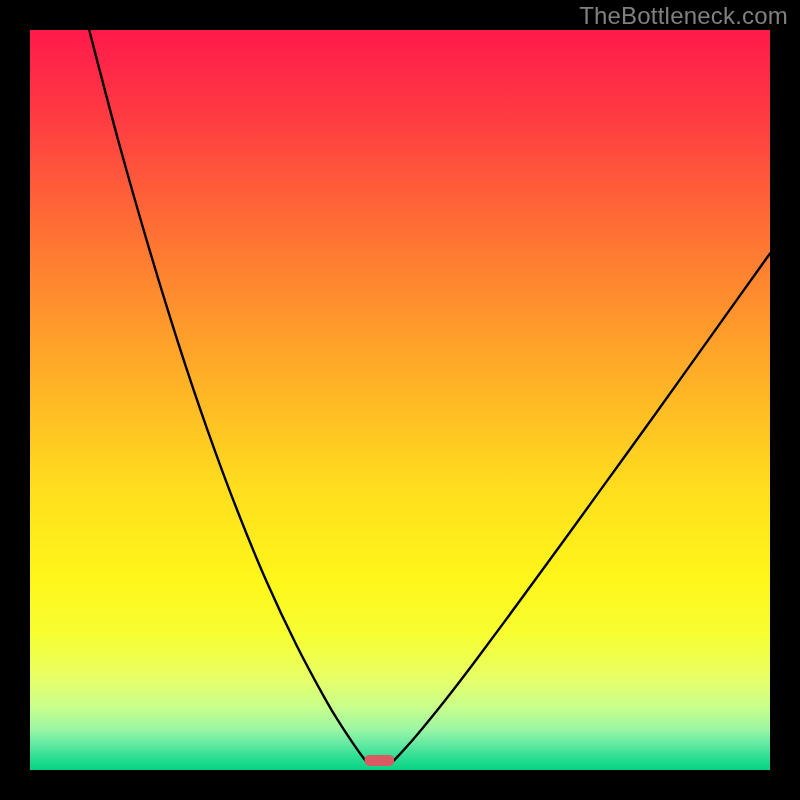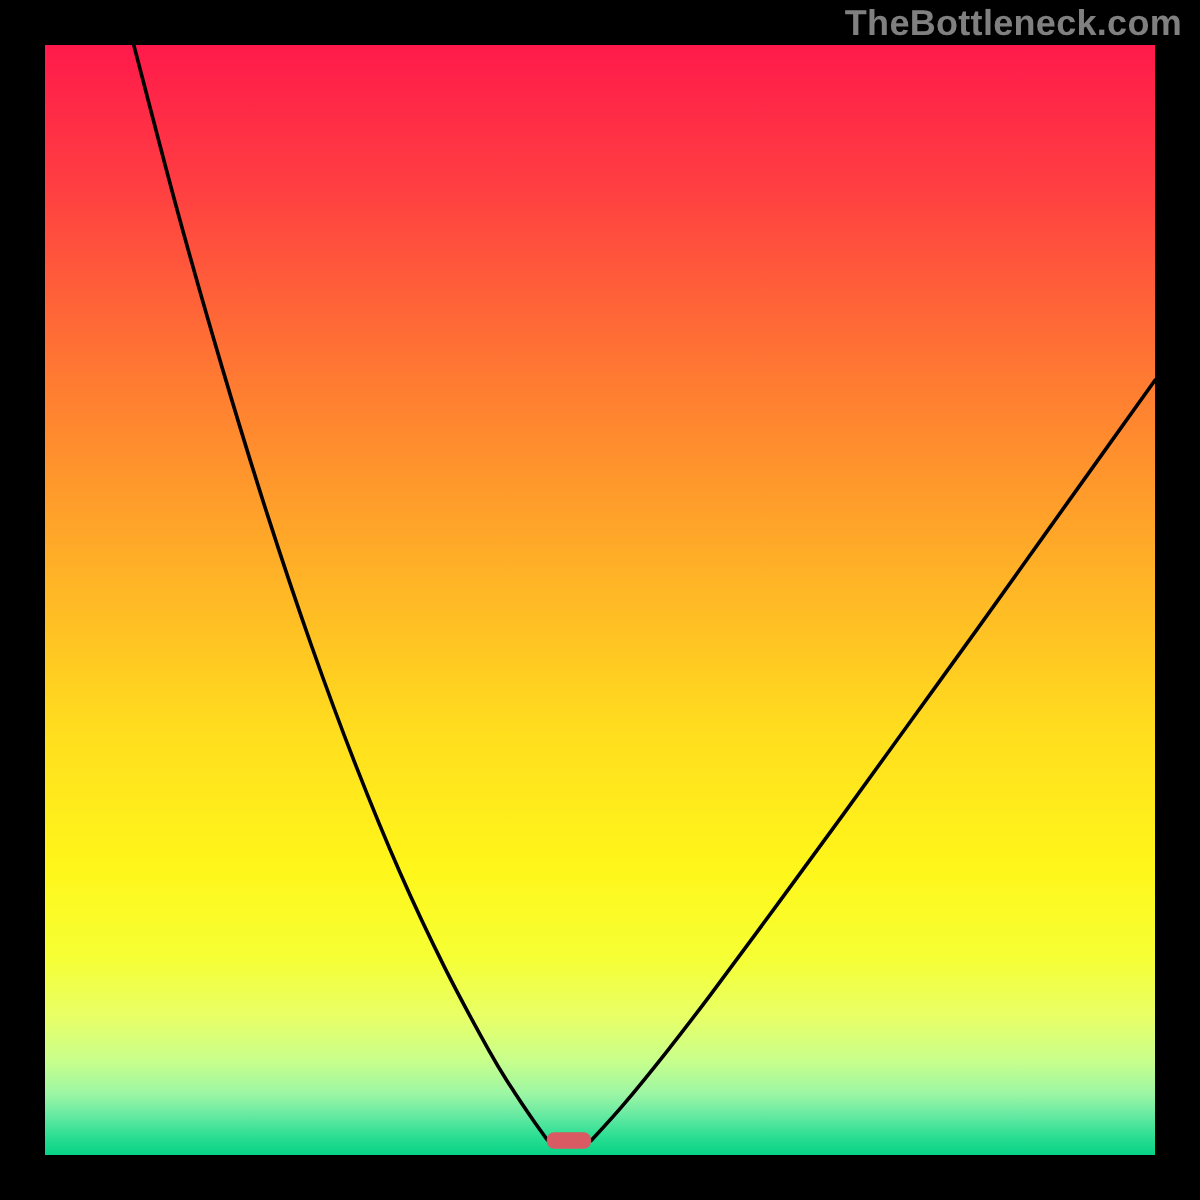--- a/index.html
+++ b/index.html
@@ -18,21 +18,21 @@
     height: 800px;
     background: #000;
   }
   .watermark {
     position: absolute;
     top: 2px;
     right: 12px;
     color: #808080;
     font-family: Arial, Helvetica, sans-serif;
     font-size: 24px;
-    font-weight: 700;
+    font-weight: 400;
     letter-spacing: 0.2px;
     user-select: none;
   }
   svg {
     position: absolute;
     left: 0;
     top: 0;
   }
 </style>
 </head>

